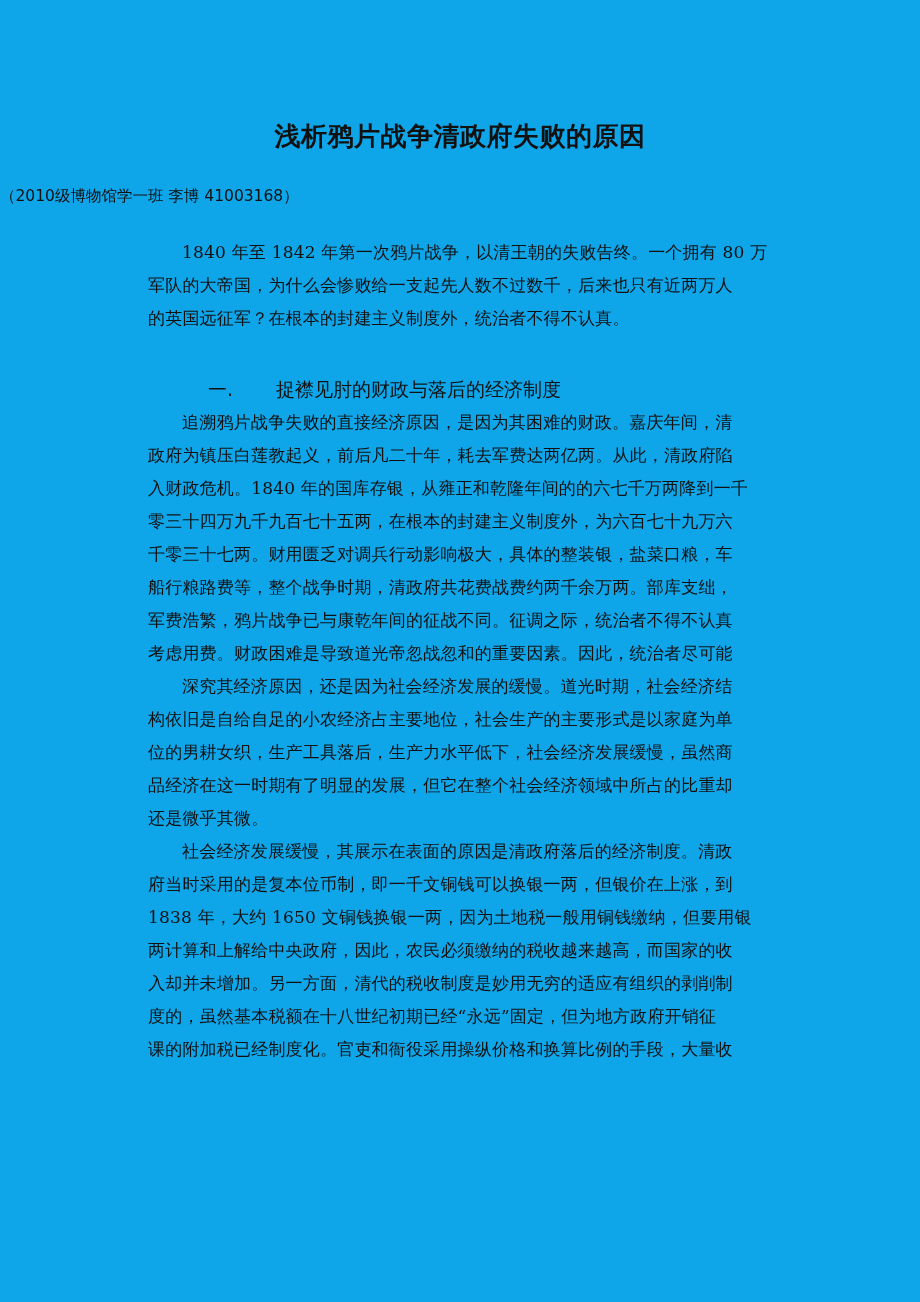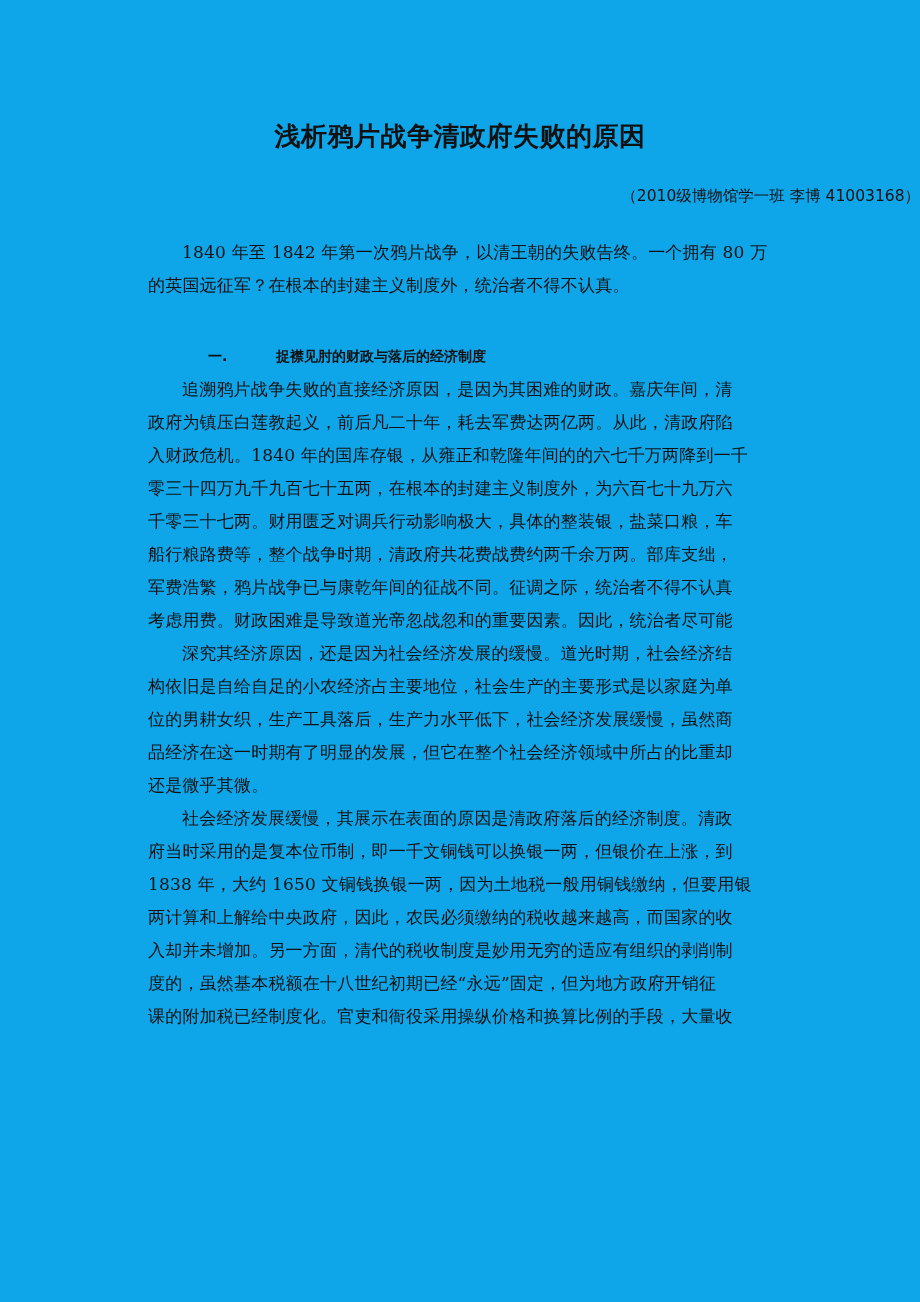--- a/index.html
+++ b/index.html
@@ -33,21 +33,21 @@
       font-size: 26px;
       line-height: 36px;
       letter-spacing: 0.5px;
       color: #111111;
     }
     .subtitle {
       position: absolute;
       left: 0;
       top: 184px;
       width: 920px;
-      text-align: right;
+      text-align: left;
       font-family: "DejaVu Sans", sans-serif;
       font-size: 15.5px;
       line-height: 24px;
       color: #111111;
     }
     .body {
       position: absolute;
       left: 148px;
       top: 236px;
       width: 630px;
@@ -65,41 +65,42 @@
       padding-left: 34px;
     }
     .gap {
       height: 38px;
     }
     .heading {
       height: 33px;
       line-height: 33px;
       white-space: nowrap;
       font-family: "DejaVu Sans", sans-serif;
-      font-weight: bold;
-      font-size: 14px;
+      font-weight: normal;
+      font-size: 19px;
       padding-left: 60px;
     }
     .heading .num {
       display: inline-block;
       width: 68px;
     }
   </style>
 </head>
 <body>
 
 <div class="page">
 
   <div class="title">浅析鸦片战争清政府失败的原因</div>
   <div class="subtitle">（2010级博物馆学一班 李博 41003168）</div>
 
   <div class="body">
 
     <div>
       <div class="line indent">1840 年至 1842 年第一次鸦片战争，以清王朝的失败告终。一个拥有 80 万</div>
+      <div class="line">军队的大帝国，为什么会惨败给一支起先人数不过数千，后来也只有近两万人</div>
       <div class="line">的英国远征军？在根本的封建主义制度外，统治者不得不认真。</div>
     </div>
 
     <div class="gap"></div>
 
     <div class="heading">
       <span class="num">一.</span><span>捉襟见肘的财政与落后的经济制度</span>
     </div>
 
     <div>

